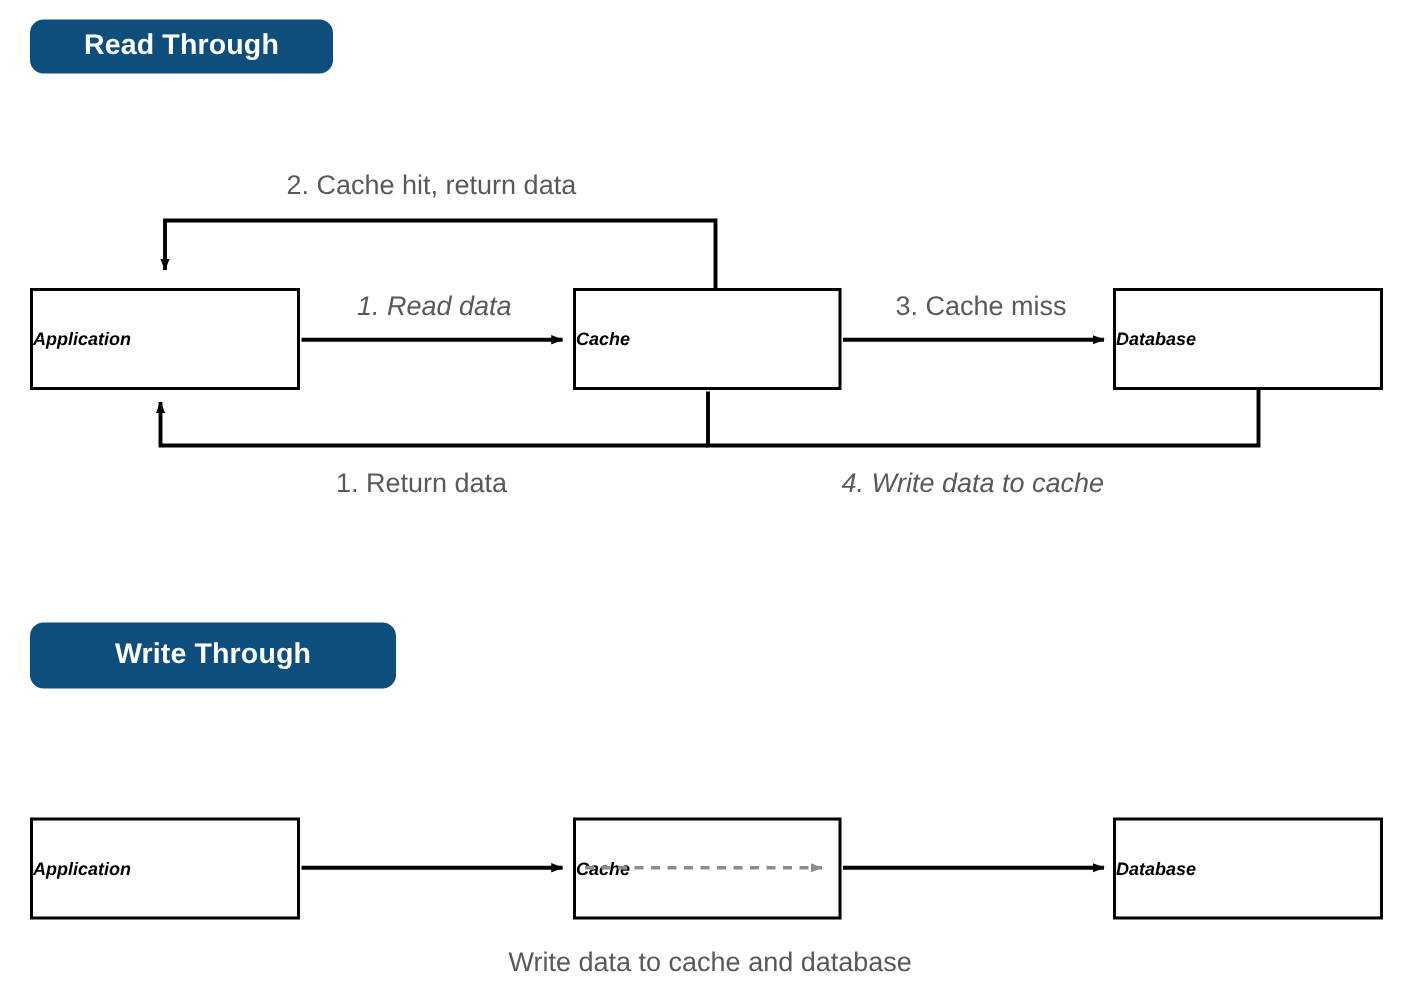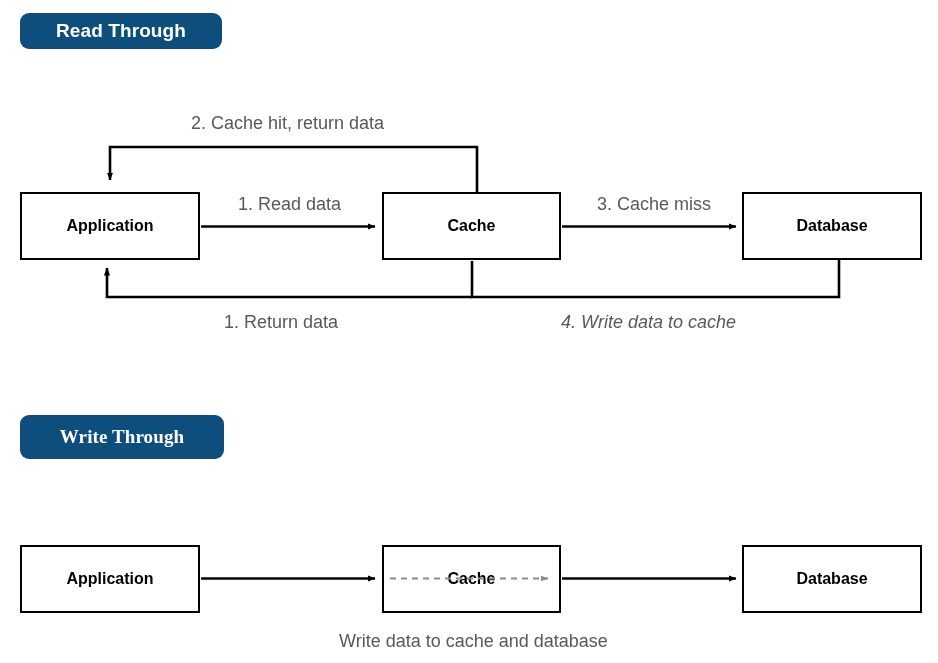--- a/index.html
+++ b/index.html
@@ -32,56 +32,56 @@
     background: #0d4e7c;
     color: #ffffff;
     border-radius: 9px;
     font-size: 19px;
     font-weight: bold;
     letter-spacing: 0.1px;
     box-sizing: border-box;
     padding-bottom: 1px;
   }
   #badge-read   { left: 20px; top: 13px;  width: 202px; height: 36px; }
-  #badge-write  { left: 20px; top: 415px; width: 204px; height: 44px; font-family: Liberation Serif, serif; }
+  #badge-write  { left: 20px; top: 415px; width: 244px; height: 44px; }
 
   
   .node {
     position: absolute;
     box-sizing: border-box;
     border: 2.5px solid #000000;
     background: #ffffff;
     display: flex;
     align-items: center;
-    justify-content: center;
-    font-size: 16px;
+    font-size: 12px;
     font-weight: bold;
     color: #000000;
     z-index: 3;
+    font-style: italic;
   }
   .node-label { position: relative; z-index: 4; background: transparent; }
 
   #node-app-read { left: 20px;  top: 192px; width: 180px; height: 68px; }
   #node-cache-read { left: 382px; top: 192px; width: 179px; height: 68px; }
   #node-db-read  { left: 742px; top: 192px; width: 180px; height: 68px; }
 
   #node-app-write { left: 20px;  top: 545px; width: 180px; height: 68px; }
   #node-cache-write { left: 382px; top: 545px; width: 179px; height: 68px; }
   #node-db-write  { left: 742px; top: 545px; width: 180px; height: 68px; }
 
   
   .edge-label {
     position: absolute;
     color: #595959;
     font-size: 18px;
     white-space: nowrap;
     line-height: 1;
   }
   #lbl-2 { left: 191px; top: 114px; }
-  #lbl-1 { left: 238px; top: 195px; }
+  #lbl-1 { left: 238px; top: 195px; font-style: italic; }
   #lbl-3 { left: 597px; top: 195px; }
   #lbl-5 { left: 224px; top: 313px; }
   #lbl-4 { left: 561px; top: 313px; font-style: italic; }
   #lbl-write-caption { left: 339px; top: 632px; }
 
   
   svg.wires {
     position: absolute;
     left: 0; top: 0;
     width: 938px; height: 663px;

